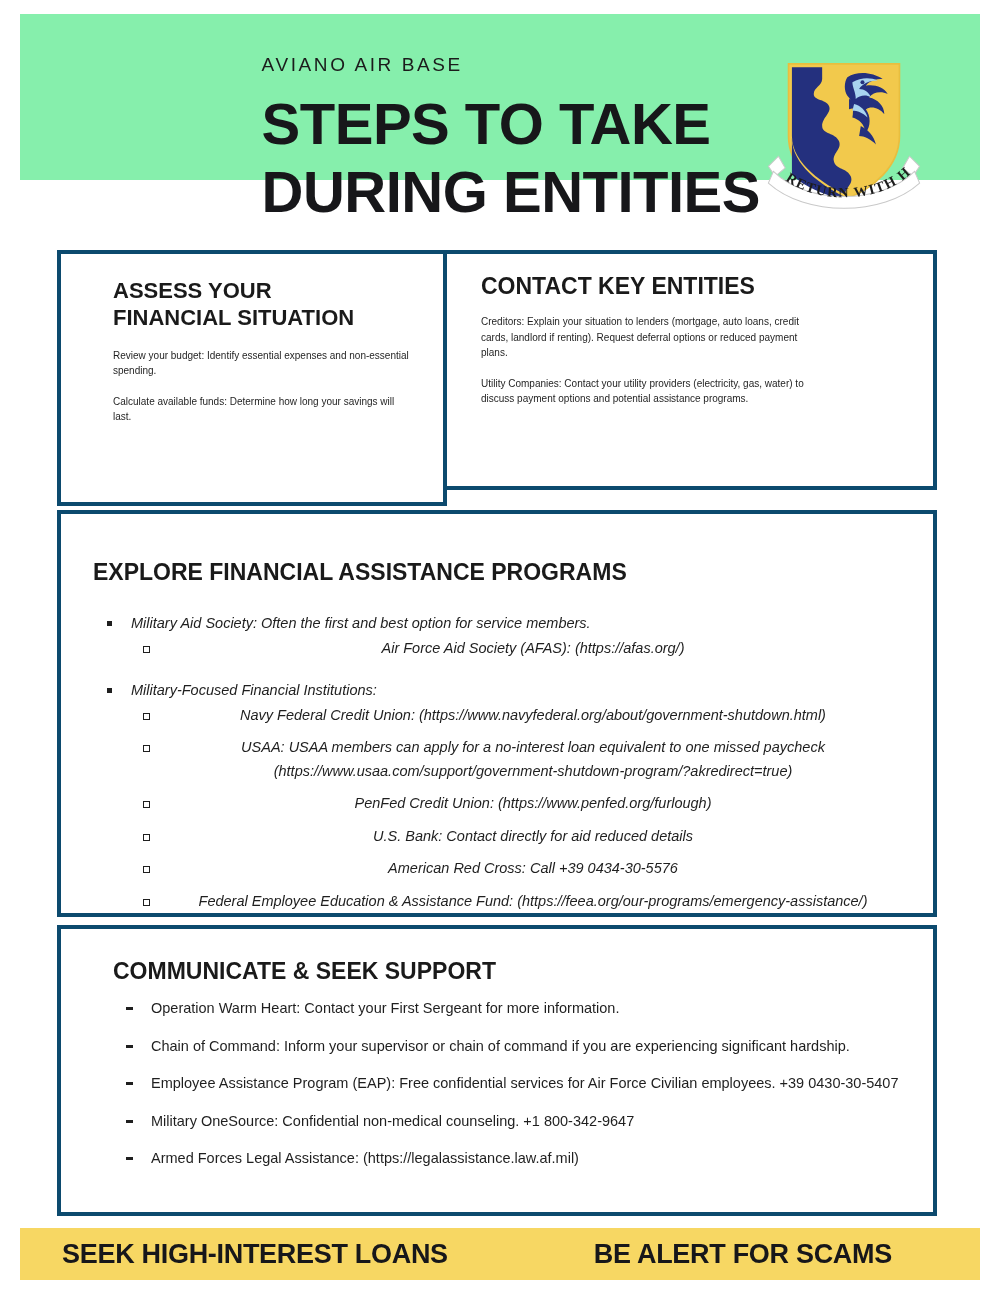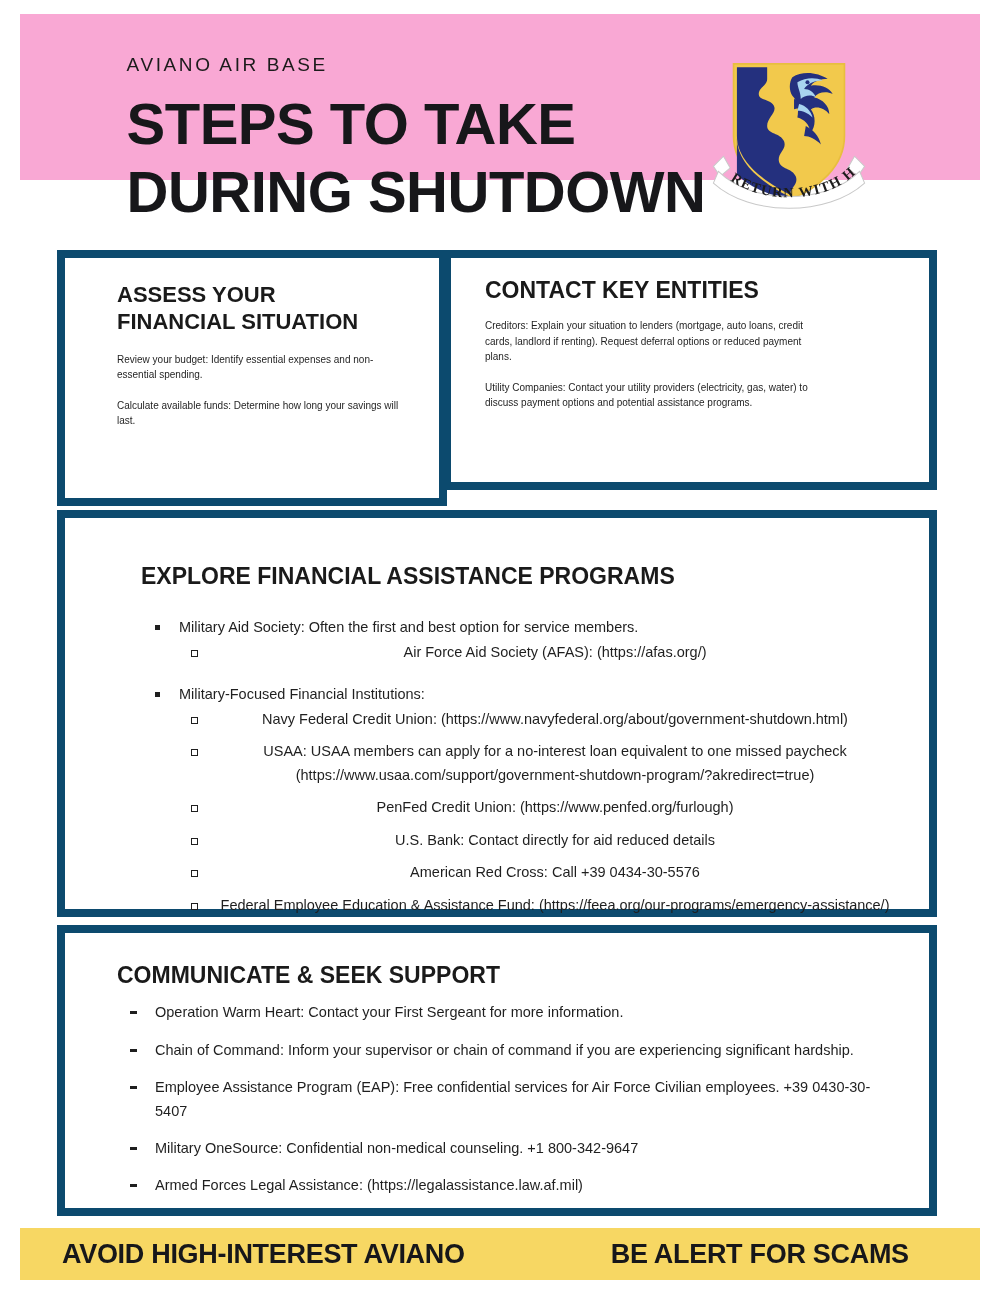--- a/index.html
+++ b/index.html
@@ -13,24 +13,24 @@
     position: relative;
     width: 1000px; height: 1294px;
     background: #ffffff;
   }
 
   
   .header {
     position: absolute;
     left: 20px; top: 14px;
     width: 960px; height: 166px;
-    background: #f9a8d4;
+    background: #86efac;
     display: flex;
     align-items: flex-start;
-    justify-content: center;
+    justify-content: flex-end;
   }
   .header-text { padding: 40px 0 0 52px; }
   .eyebrow {
     font-size: 19px;
     letter-spacing: 2.6px;
     font-weight: 500;
     color: #1b1b1b;
     margin-bottom: 14px;
   }
   .headline {
@@ -42,31 +42,31 @@
   }
   .emblem-wrap {
     padding: 18px 52px 0 0;
     width: 220px; height: 215px;
     display: flex; align-items: center; justify-content: center;
   }
 
   
   .box {
     position: absolute;
-    border: 8px solid #0c4a6e;
+    border: 4px solid #0c4a6e;
     background: #ffffff;
   }
   #box-assess   { left: 57px;  top: 250px; width: 390px;  height: 256px; }
   #box-contact  { left: 443px; top: 250px; width: 494px;  height: 240px; }
   #box-explore  { left: 57px;  top: 510px; width: 880px;  height: 407px; }
   #box-communicate { left: 57px; top: 925px; width: 880px; height: 291px; }
 
   .box-inner { padding: 24px 34px 0 52px; }
   #box-contact .box-inner { padding: 18px 40px 0 34px; }
-  #box-explore .box-inner { padding: 44px 34px 0 76px; }
+  #box-explore .box-inner { padding: 44px 34px 0 32px; }
   #box-communicate .box-inner { padding: 28px 34px 0 52px; }
 
   .sec-title {
     font-weight: bold;
     color: #1a1a1a;
     line-height: 1.22;
   }
   #box-assess .sec-title  { font-size: 22px; margin-bottom: 16px; }
   #box-contact .sec-title { font-size: 23px; margin-bottom: 14px; }
   #box-explore .sec-title { font-size: 23px; margin-bottom: 26px; }
@@ -83,20 +83,21 @@
 
   
   ul.lvl1 { list-style: none; }
   ul.lvl1 > li.l1 {
     position: relative;
     padding-left: 38px;
     font-size: 14.5px;
     line-height: 1.6;
     color: #1f1f1f;
     margin-bottom: 4px;
+    font-style: italic;
   }
   ul.lvl1 > li.l1 > .l1text { display: block; }
   ul.lvl1 > li.l1::before {
     content: "";
     position: absolute;
     left: 14px; top: 9px;
     width: 5px; height: 5px;
     background: #1f1f1f;
   }
   ul.lvl2 { list-style: none; margin-top: 2px; text-align: center; }
@@ -157,21 +158,21 @@
 </head>
 <body>
 
 <div class="poster">
 
   <div class="header">
     <div class="header-text">
       <div class="eyebrow">AVIANO AIR BASE</div>
       <div class="headline">
         <div>STEPS TO TAKE</div>
-        <div>DURING SHUTDOWN</div>
+        <div>DURING ENTITIES</div>
       </div>
     </div>
     <div class="emblem-wrap">
       <svg width="200" height="196" viewBox="0 0 200 196">
 
         <path d="M34 18 L166 18 L166 104 C166 140 136 166 100 180 C64 166 34 140 34 104 Z" fill="#F2C94C" stroke="#E8BE3F" stroke-width="2"></path>
 
         <path d="M38 22 L74 22 L74 36 C74 44 64 46 64 54 C64 62 78 60 82 68
                  C86 76 74 82 74 92 C74 102 90 100 94 110 C98 120 86 124 88 134
                  C90 144 104 142 108 152 C112 162 100 166 102 174
@@ -258,17 +259,17 @@
         <li>Operation Warm Heart: Contact your First Sergeant for more information.</li>
         <li>Chain of Command: Inform your supervisor or chain of command if you are experiencing significant hardship.</li>
         <li>Employee Assistance Program (EAP): Free confidential services for Air Force Civilian employees. +39 0430-30-5407</li>
         <li>Military OneSource: Confidential non-medical counseling. +1 800-342-9647</li>
         <li>Armed Forces Legal Assistance: (https://legalassistance.law.af.mil)</li>
       </ul>
     </div>
   </div>
 
   <div class="footer">
-    <div class="footer-item" id="footer-left">AVOID HIGH-INTEREST AVIANO</div>
+    <div class="footer-item" id="footer-left">SEEK HIGH-INTEREST LOANS</div>
     <div class="footer-item" id="footer-right">BE ALERT FOR SCAMS</div>
   </div>
 
 </div>
 
 </body></html>

